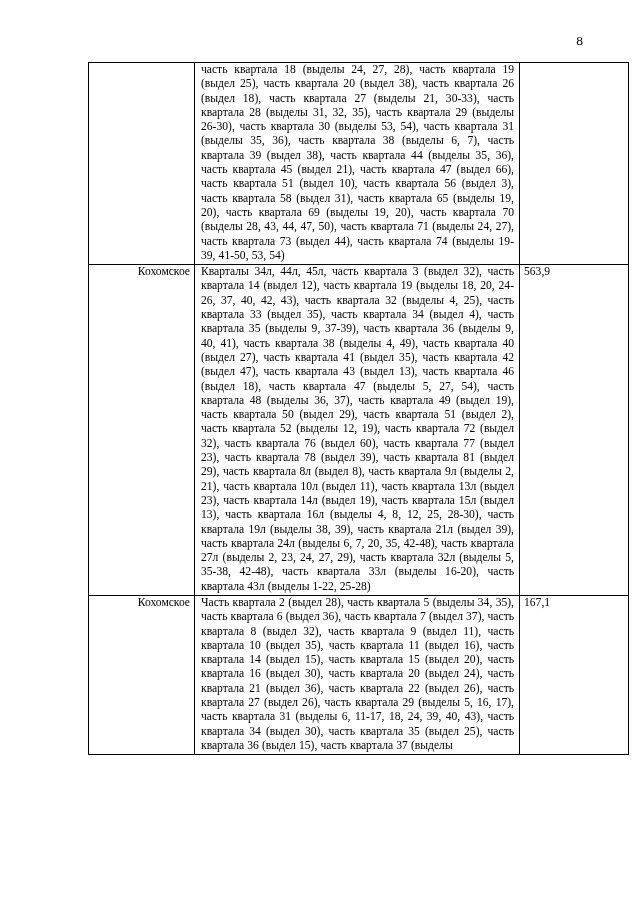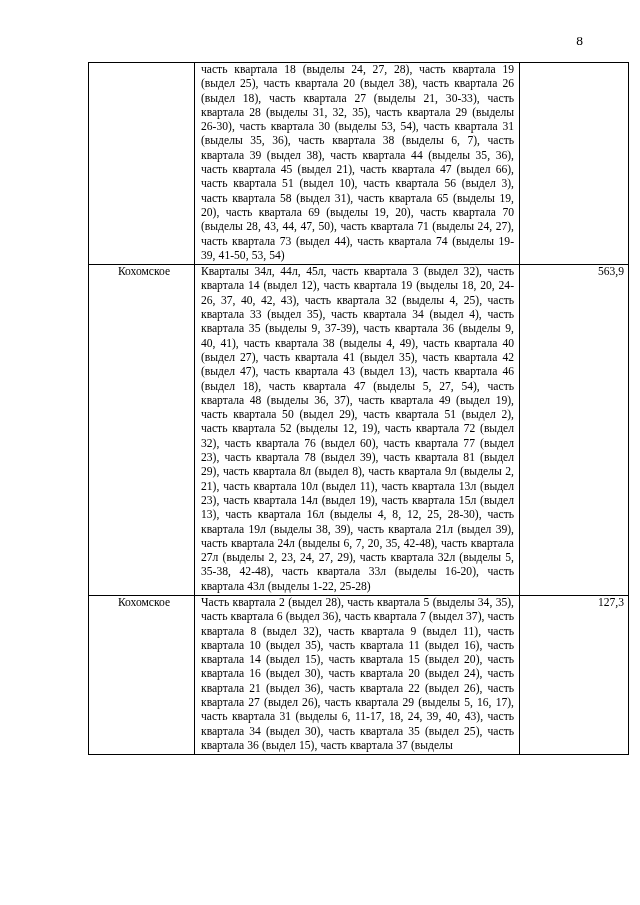--- a/index.html
+++ b/index.html
@@ -35,31 +35,31 @@
   .doc-table td {
     border: 1px solid #000;
     vertical-align: top;
     font-size: 11.6px;
     line-height: 14.3px;
     word-spacing: 0.2px;
   }
   .name-cell {
     width: 106px;
     padding: 0px 4px 1px 9px;
-    text-align: center;
+    text-align: right;
   }
   .desc-cell {
     width: 325px;
     padding: 0px 5px 1px 6px;
     text-align: justify;
   }
   .area-cell {
     width: 109px;
     padding: 0px 4px 1px 4px;
-    text-align: right;
+    text-align: left;
   }
 </style>
 </head>
 <body>
 
 <div class="page">
 
   <div class="page-number">8</div>
 
   <table class="doc-table">
@@ -70,18 +70,18 @@
         <td class="area-cell"></td>
       </tr>
       <tr>
         <td class="name-cell">Кохомское</td>
         <td class="desc-cell">Кварталы 34л, 44л, 45л, часть квартала 3 (выдел 32), часть квартала 14 (выдел 12), часть квартала 19 (выделы 18, 20, 24-26, 37, 40, 42, 43), часть квартала 32 (выделы 4, 25), часть квартала 33 (выдел 35), часть квартала 34 (выдел 4), часть квартала 35 (выделы 9, 37-39), часть квартала 36 (выделы 9, 40, 41), часть квартала 38 (выделы 4, 49), часть квартала 40 (выдел 27), часть квартала 41 (выдел 35), часть квартала 42 (выдел 47), часть квартала 43 (выдел 13), часть квартала 46 (выдел 18), часть квартала 47 (выделы 5, 27, 54), часть квартала 48 (выделы 36, 37), часть квартала 49 (выдел 19), часть квартала 50 (выдел 29), часть квартала 51 (выдел 2), часть квартала 52 (выделы 12, 19), часть квартала 72 (выдел 32), часть квартала 76 (выдел 60), часть квартала 77 (выдел 23), часть квартала 78 (выдел 39), часть квартала 81 (выдел 29), часть квартала 8л (выдел 8), часть квартала 9л (выделы 2, 21), часть квартала 10л (выдел 11), часть квартала 13л (выдел 23), часть квартала 14л (выдел 19), часть квартала 15л (выдел 13), часть квартала 16л (выделы 4, 8, 12, 25, 28-30), часть квартала 19л (выделы 38, 39), часть квартала 21л (выдел 39), часть квартала 24л (выделы 6, 7, 20, 35, 42-48), часть квартала 27л (выделы 2, 23, 24, 27, 29), часть квартала 32л (выделы 5, 35-38, 42-48), часть квартала 33л (выделы 16-20), часть квартала 43л (выделы 1-22, 25-28)</td>
         <td class="area-cell">563,9</td>
       </tr>
       <tr>
         <td class="name-cell">Кохомское</td>
         <td class="desc-cell">Часть квартала 2 (выдел 28), часть квартала 5 (выделы 34, 35), часть квартала 6 (выдел 36), часть квартала 7 (выдел 37), часть квартала 8 (выдел 32), часть квартала 9 (выдел 11), часть квартала 10 (выдел 35), часть квартала 11 (выдел 16), часть квартала 14 (выдел 15), часть квартала 15 (выдел 20), часть квартала 16 (выдел 30), часть квартала 20 (выдел 24), часть квартала 21 (выдел 36), часть квартала 22 (выдел 26), часть квартала 27 (выдел 26), часть квартала 29 (выделы 5, 16, 17), часть квартала 31 (выделы 6, 11-17, 18, 24, 39, 40, 43), часть квартала 34 (выдел 30), часть квартала 35 (выдел 25), часть квартала 36 (выдел 15), часть квартала 37 (выделы</td>
-        <td class="area-cell">127,3</td>
+        <td class="area-cell">167,1</td>
       </tr>
     </tbody>
   </table>
 
 </div>
 
 </body></html>

